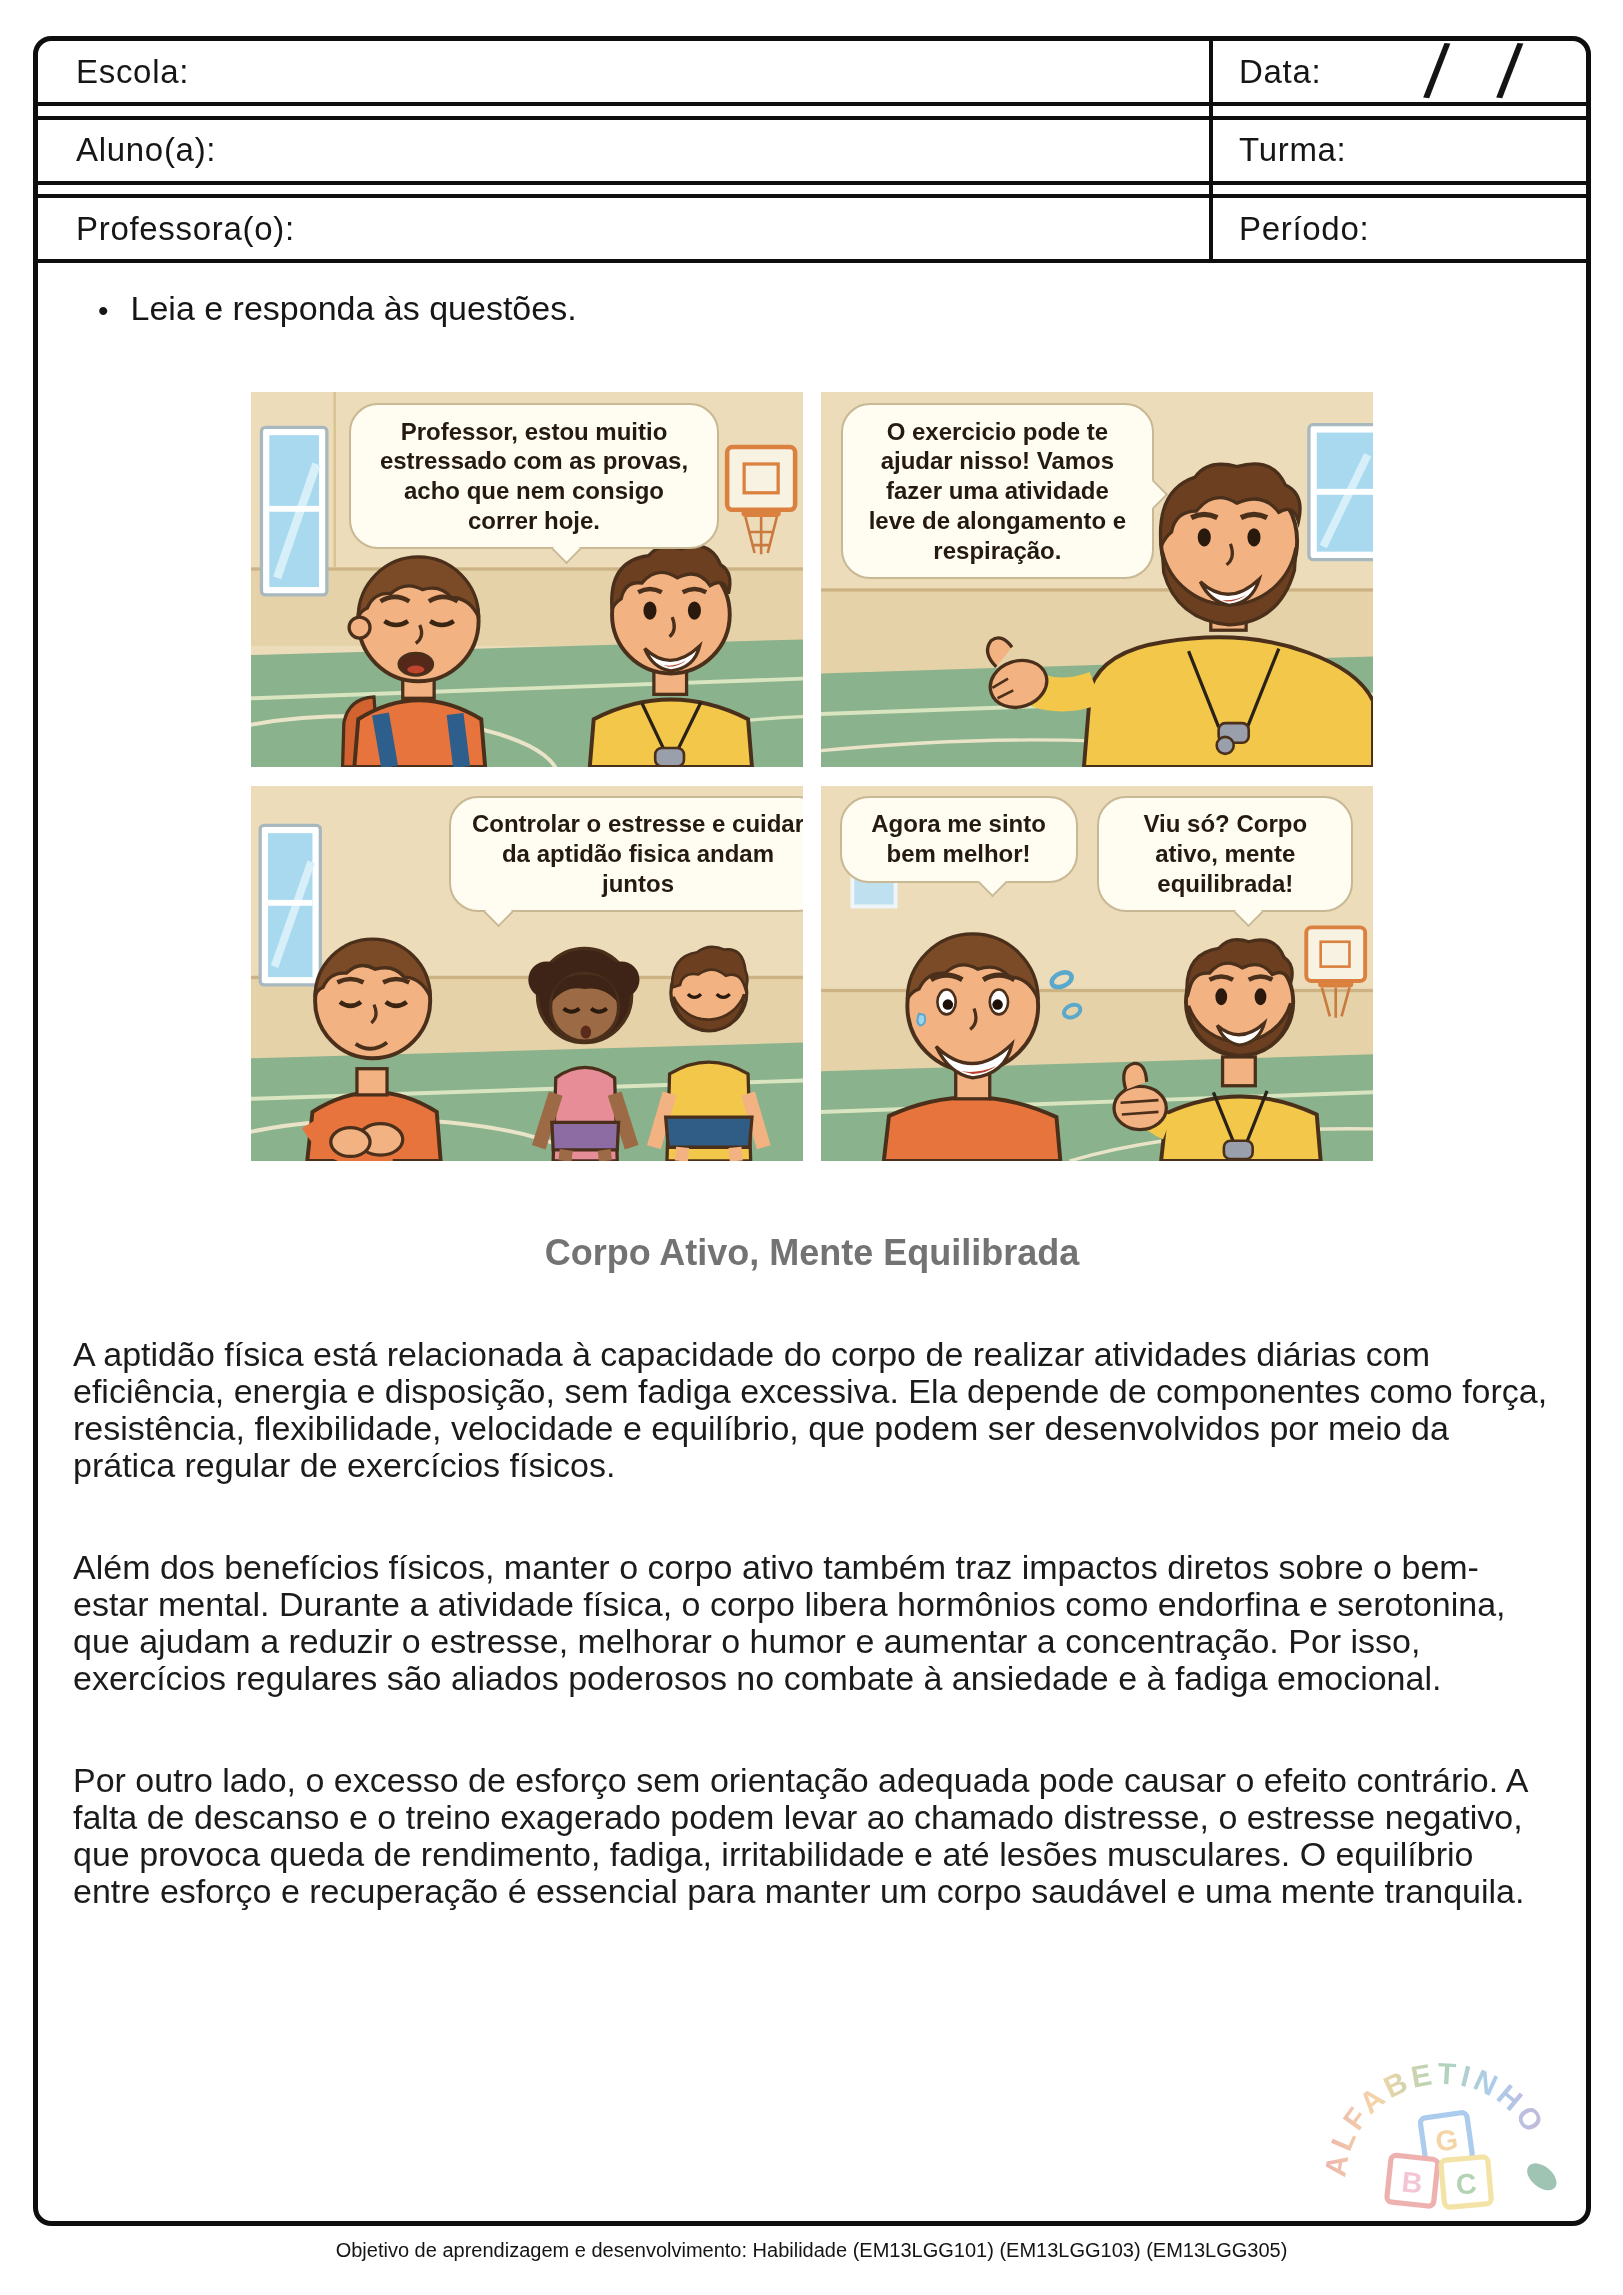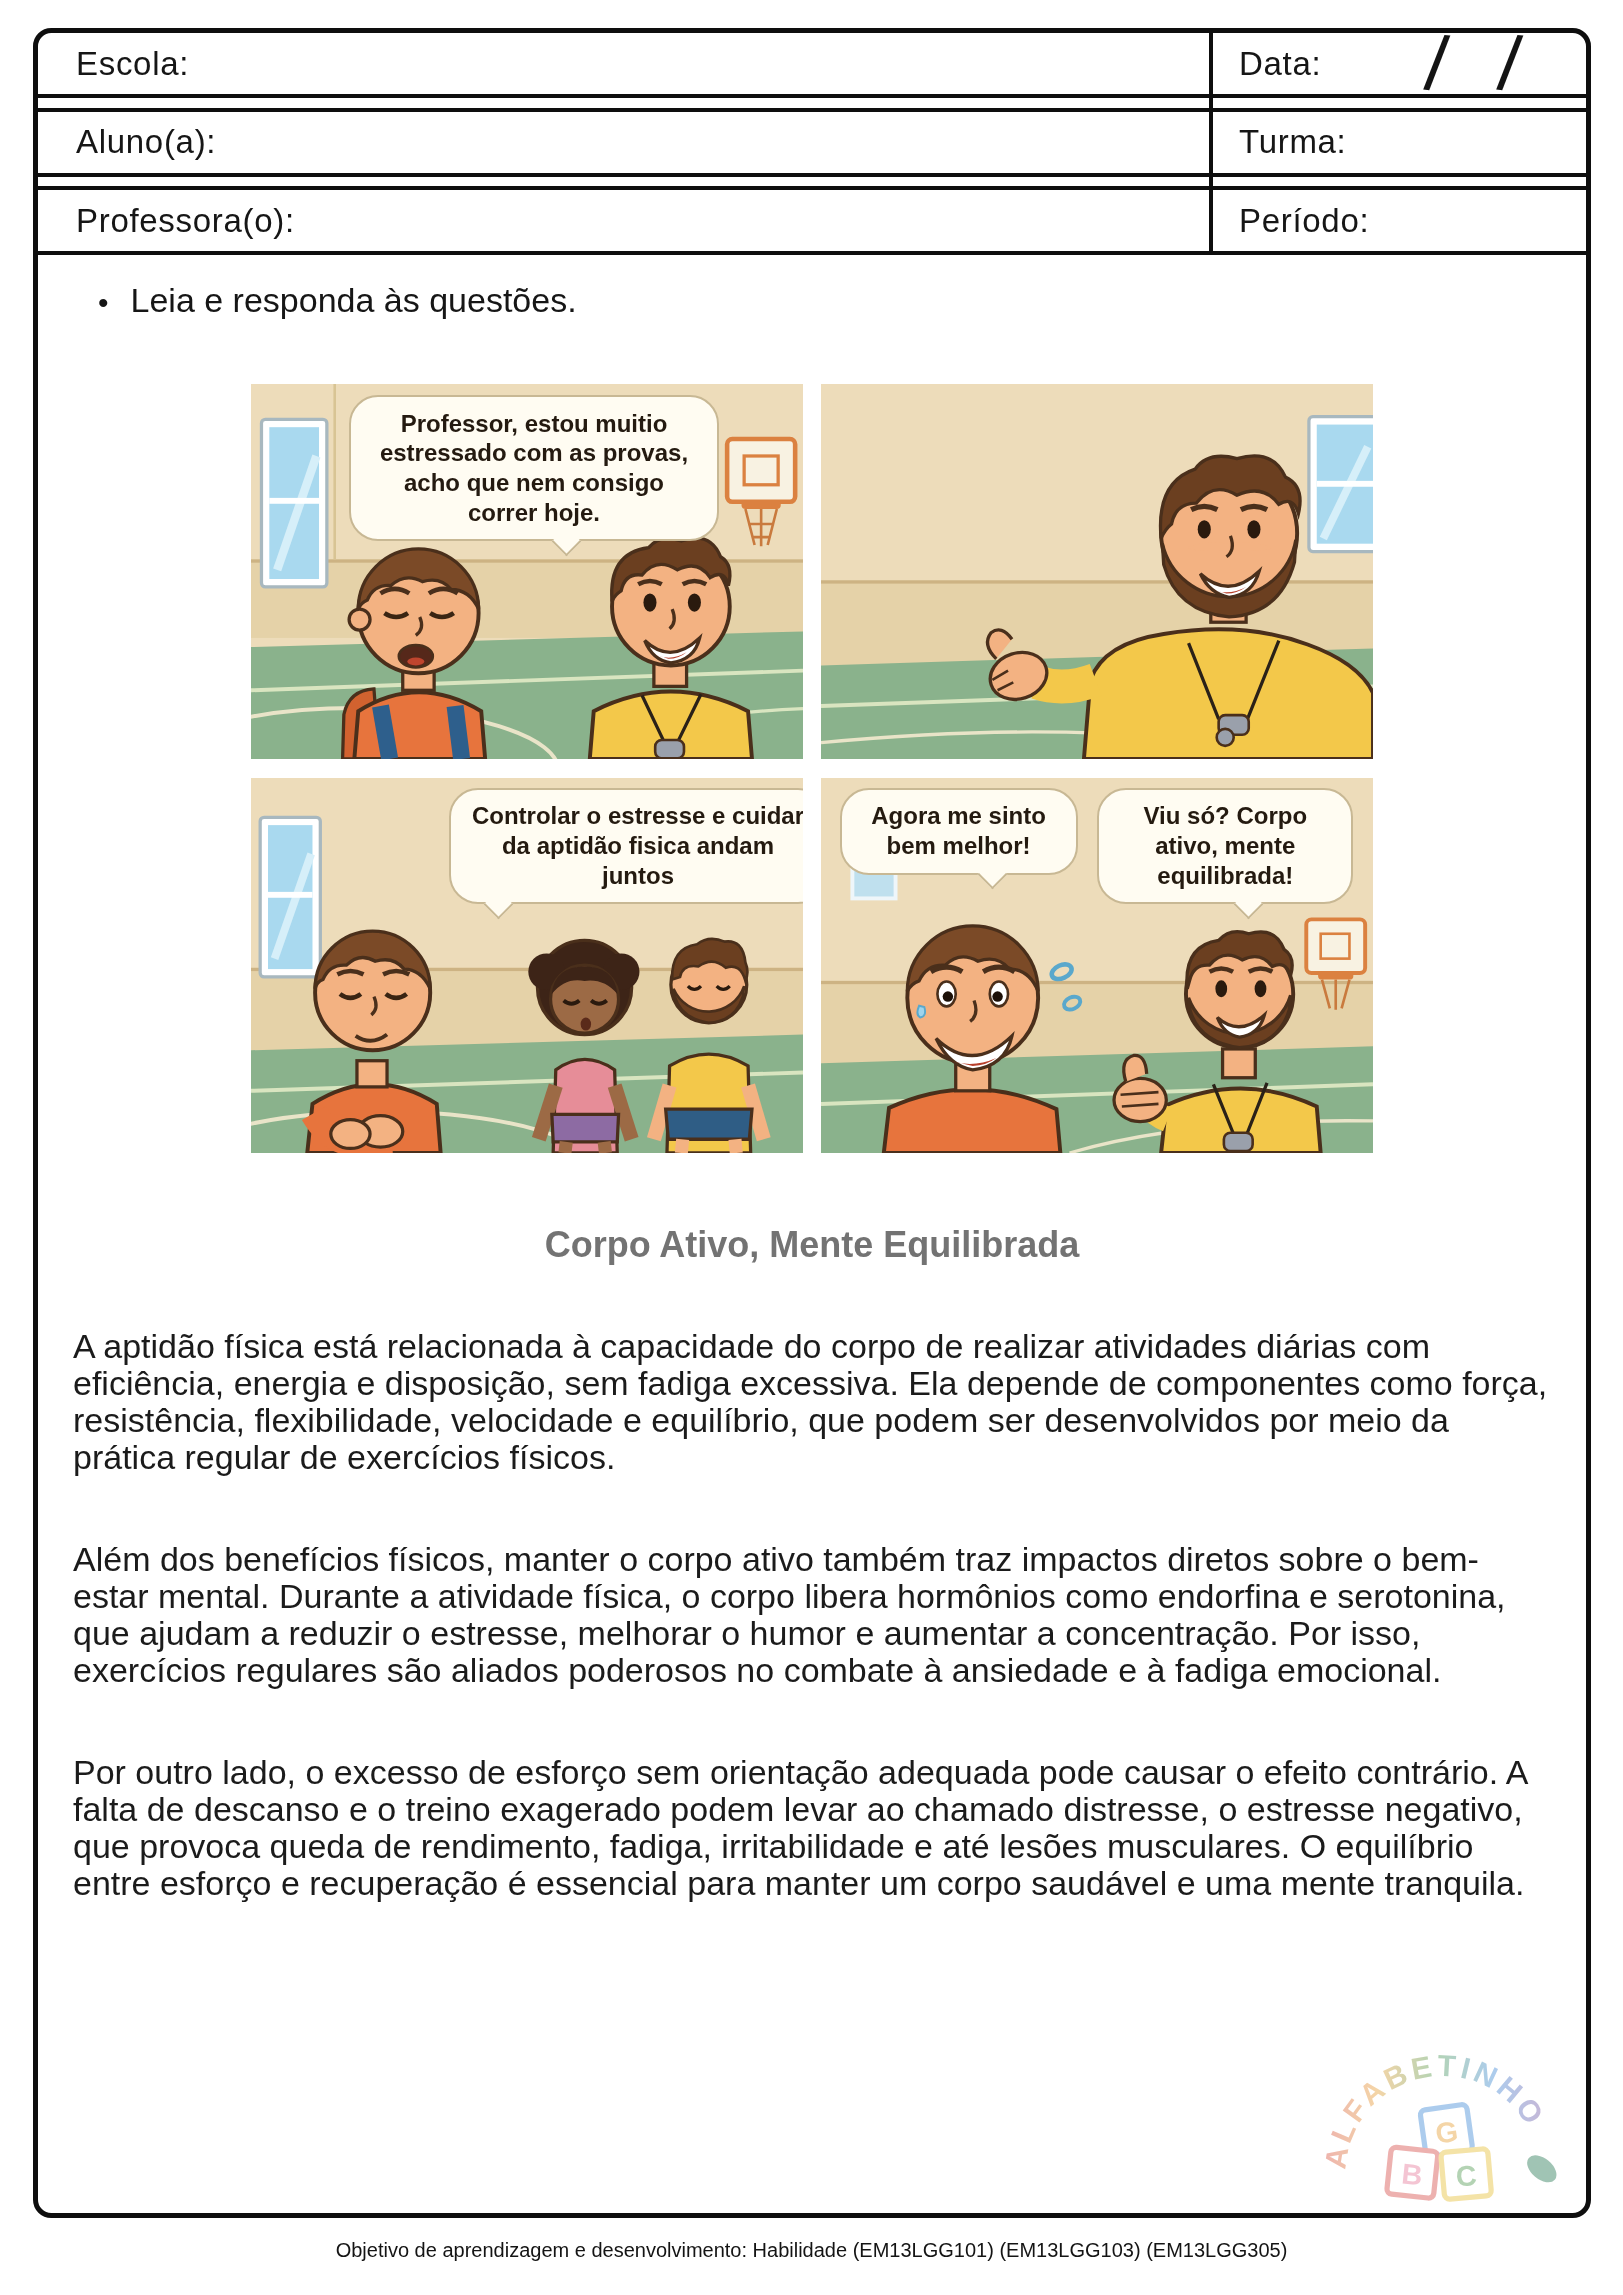--- a/index.html
+++ b/index.html
@@ -4,21 +4,21 @@
 <style>
   * { box-sizing: border-box; margin: 0; padding: 0; }
   html,body { background:#ffffff; }
   body {
     width:1623px; height:2295px; position:relative;
     font-family:"Liberation Sans", sans-serif; color:#161616;
   }
 
   
   .sheet {
-    position:absolute; left:33px; top:28px; width:1558px; height:2190px;
+    position:absolute; left:33px; top:36px; width:1558px; height:2190px;
     border:5.2px solid #0e0e0e; border-radius:18.3px; background:#fff;
   }
 
   
   .hdr {
     display:grid;
     grid-template-columns:1171px 1fr;
     grid-template-rows:65px 13.7px 65px 13.7px 65px;
   }
   .hdr .cell { border-bottom:4.6px solid #0e0e0e; display:flex; align-items:center; overflow:visible; }
@@ -204,20 +204,24 @@
             <path d="M566,192 Q586,182 606,192" stroke="#4a2f1b" stroke-width="8" fill="none"></path>
             <path d="M642,192 Q662,182 682,192" stroke="#4a2f1b" stroke-width="8" fill="none"></path>
             <path d="M626,232 Q634,254 620,264" stroke="#4a2f1b" stroke-width="5" fill="none"></path>
             <path d="M580,290 Q624,330 670,286 Q660,322 624,326 Q594,320 580,290 Z" fill="#ffffff" stroke="#4a2f1b" stroke-width="5"></path>
             <path d="M598,314 Q624,324 650,310 Q636,320 620,320 Z" fill="#b8402c"></path>
             <path d="M562,396 L608,512 M700,392 L652,512" stroke="#2a2118" stroke-width="5"></path>
             <rect x="608" y="506" width="46" height="30" rx="10" fill="#9aa0ab" stroke="#4a2f1b" stroke-width="4"></rect>
             <circle cx="618" cy="540" r="13" fill="#9aa0ab" stroke="#4a2f1b" stroke-width="4"></circle>
           </g>
         </svg>
+        <div class="bubble" style="left:19.6px; top:10.5px; width:313px;">
+          <span>O exercicio pode te ajudar nisso! Vamos fazer uma atividade leve de alongamento e respiração.</span>
+          <span class="tail right" style="top:46%;"></span>
+        </div>
       </div>
 
       <div class="panel">
         <svg class="scene" viewBox="0 0 844 573" preserveAspectRatio="none">
           <rect width="844" height="573" fill="#eddcba"></rect>
           <rect y="290" width="844" height="126" fill="#e5d2a8"></rect>
           <rect y="290" width="844" height="5" fill="#cdb383"></rect>
           <path d="M0,416 L844,392 L844,573 L0,573 Z" fill="#8ab28c"></path>
           <path d="M0,478 L844,450" stroke="#d9e5c0" stroke-width="6" fill="none"></path>
           <ellipse cx="200" cy="600" rx="330" ry="90" fill="none" stroke="#e9e4c8" stroke-width="6"></ellipse>

